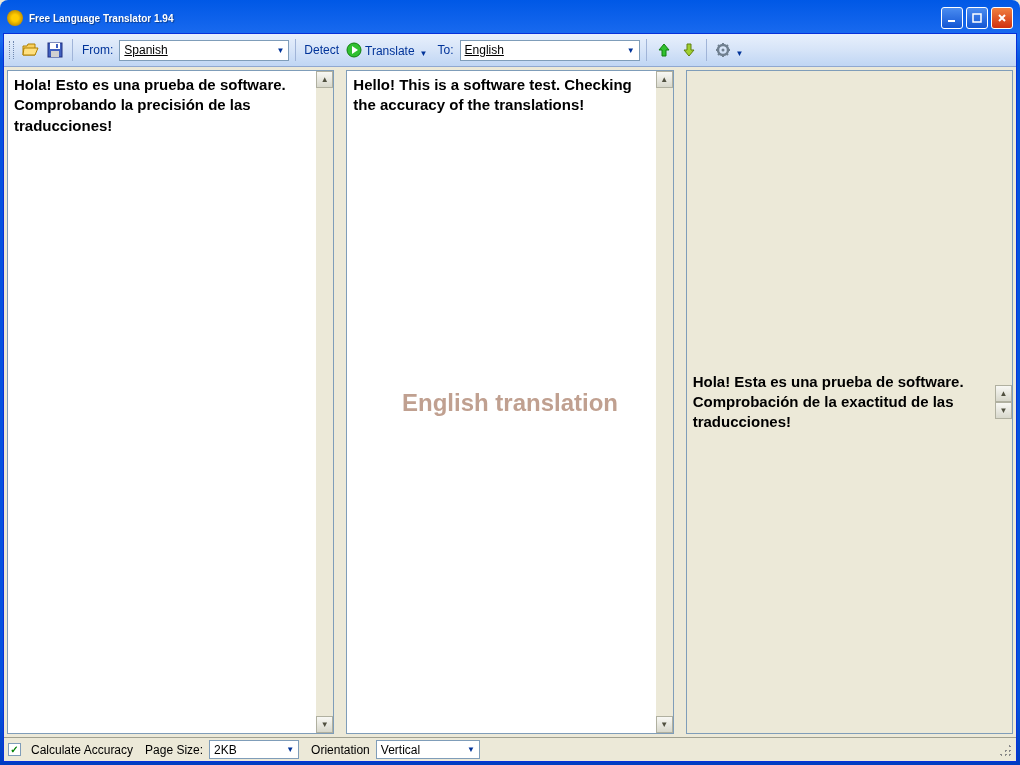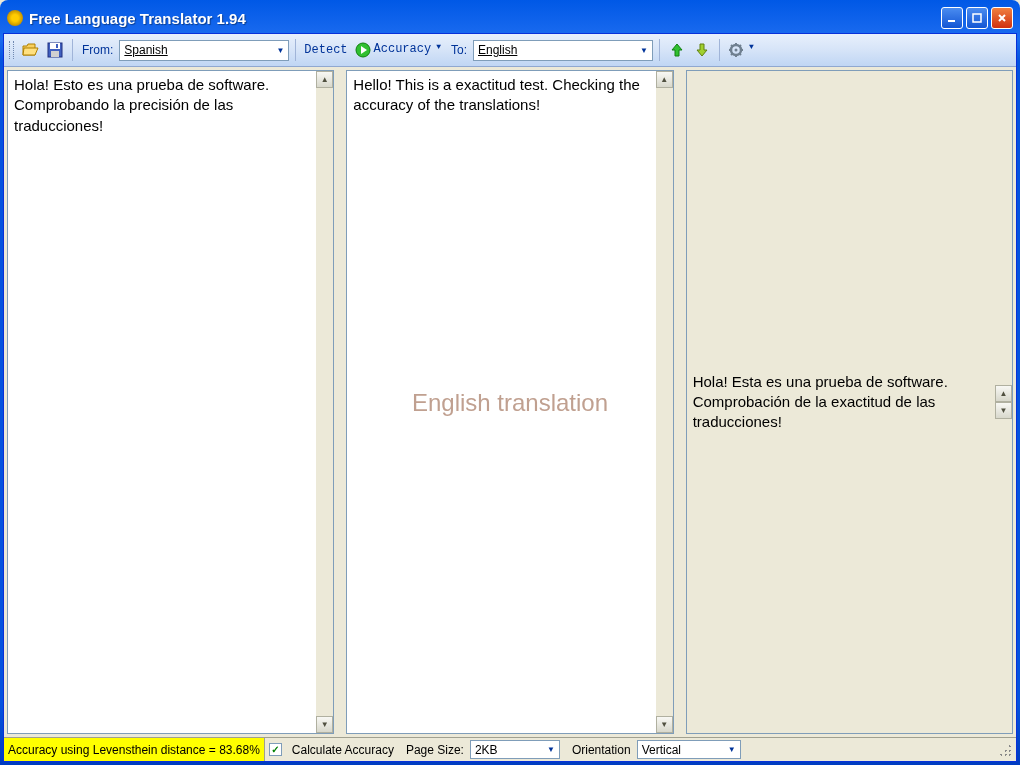--- a/index.html
+++ b/index.html
@@ -20,21 +20,21 @@
   display: flex;
   flex-direction: column;
 }
 .titlebar {
   height: 30px;
   display: flex;
   align-items: center;
   padding: 0 4px;
   color: white;
   font-weight: bold;
-  font-size: 15px;
+  font-size: 10px;
   text-shadow: 1px 1px 1px rgba(0,0,0,0.4);
 }
 .app-icon {
   width: 16px; height: 16px;
   margin-right: 6px;
   background: radial-gradient(circle, #ffcc00 30%, #996600 100%);
   border-radius: 50%;
 }
 .title-text { flex: 1; }
 .win-buttons { display: flex; gap: 3px; }
@@ -109,34 +109,34 @@
   cursor: pointer;
 }
 .combo-text { flex: 1; text-decoration: underline; }
 .dd-arrow {
   font-size: 8px;
   color: #003399;
   padding: 0 2px;
 }
 .tb-btn-dd {
   display: flex;
-  align-items: flex-start;
+  align-items: flex-end;
   cursor: pointer;
   padding: 0 2px;
   color: #003399;
   font-size: 12px;
   gap: 3px;
-  font-family: Liberation Mono, monospace;
 }
 .content {
   flex: 1;
   display: flex;
   padding: 3px;
   gap: 12px;
   overflow: hidden;
+  font-weight: bold;
 }
 .pane {
   flex: 1;
   background: white;
   border: 1px solid #7f9db9;
   display: flex;
   position: relative;
 }
 .pane.third { background: #ece9d8; align-items: center; }
 .pane-text {
@@ -281,21 +281,21 @@
       </div>
       <div class="sep"></div>
       <div class="tb-btn-dd">
         <span>Detect</span>
       </div>
       <div class="tb-btn-dd">
         <svg width="16" height="16" viewBox="0 0 16 16">
             <circle cx="8" cy="8" r="7" fill="#30c030" stroke="#108010"></circle>
             <path d="M6 4 L12 8 L6 12 Z" fill="white"></path>
           </svg>
-        <span>Accuracy</span>
+        <span>Translate</span>
         <span class="dd-arrow">▼</span>
       </div>
       <span class="tb-label">To:</span>
       <div class="combo" style="width:180px">
         <span class="combo-text">English</span>
         <span class="dd-arrow">▼</span>
       </div>
       <div class="sep"></div>
       <div class="tb-icon">
         <svg width="16" height="16" viewBox="0 0 16 16">
@@ -330,40 +330,39 @@
     <div class="content">
       <div class="pane">
         <div class="pane-text">Hola! Esto es una prueba de software. Comprobando la precisión de las traducciones!</div>
         <div class="scroll">
           <div class="scroll-btn">▲</div>
           <div style="flex:1"></div>
           <div class="scroll-btn">▼</div>
         </div>
       </div>
       <div class="pane second">
-        <div class="pane-text">Hello! This is a exactitud test. Checking the accuracy of the translations!</div>
+        <div class="pane-text">Hello! This is a software test. Checking the accuracy of the translations!</div>
         <div class="watermark">English translation</div>
         <div class="scroll">
           <div class="scroll-btn">▲</div>
           <div style="flex:1"></div>
           <div class="scroll-btn">▼</div>
         </div>
       </div>
       <div class="pane third">
         <div class="pane-text">Hola! Esta es una prueba de software. Comprobación de la exactitud de las traducciones!</div>
         <div class="scroll">
           <div class="scroll-btn">▲</div>
           <div style="flex:1"></div>
           <div class="scroll-btn">▼</div>
         </div>
       </div>
     </div>
 
     <div class="statusbar">
-      <div class="status-accuracy">Accuracy using Levensthein distance = 83.68%</div>
       <div class="check">✓</div>
       <span class="status-label">Calculate Accuracy</span>
       <span class="status-label">Page Size:</span>
       <div class="status-combo" style="width:90px">
         <span style="flex:1">2KB</span>
         <span class="dd-arrow">▼</span>
       </div>
       <span class="status-label">Orientation</span>
       <div class="status-combo" style="width:104px">
         <span style="flex:1">Vertical</span>

